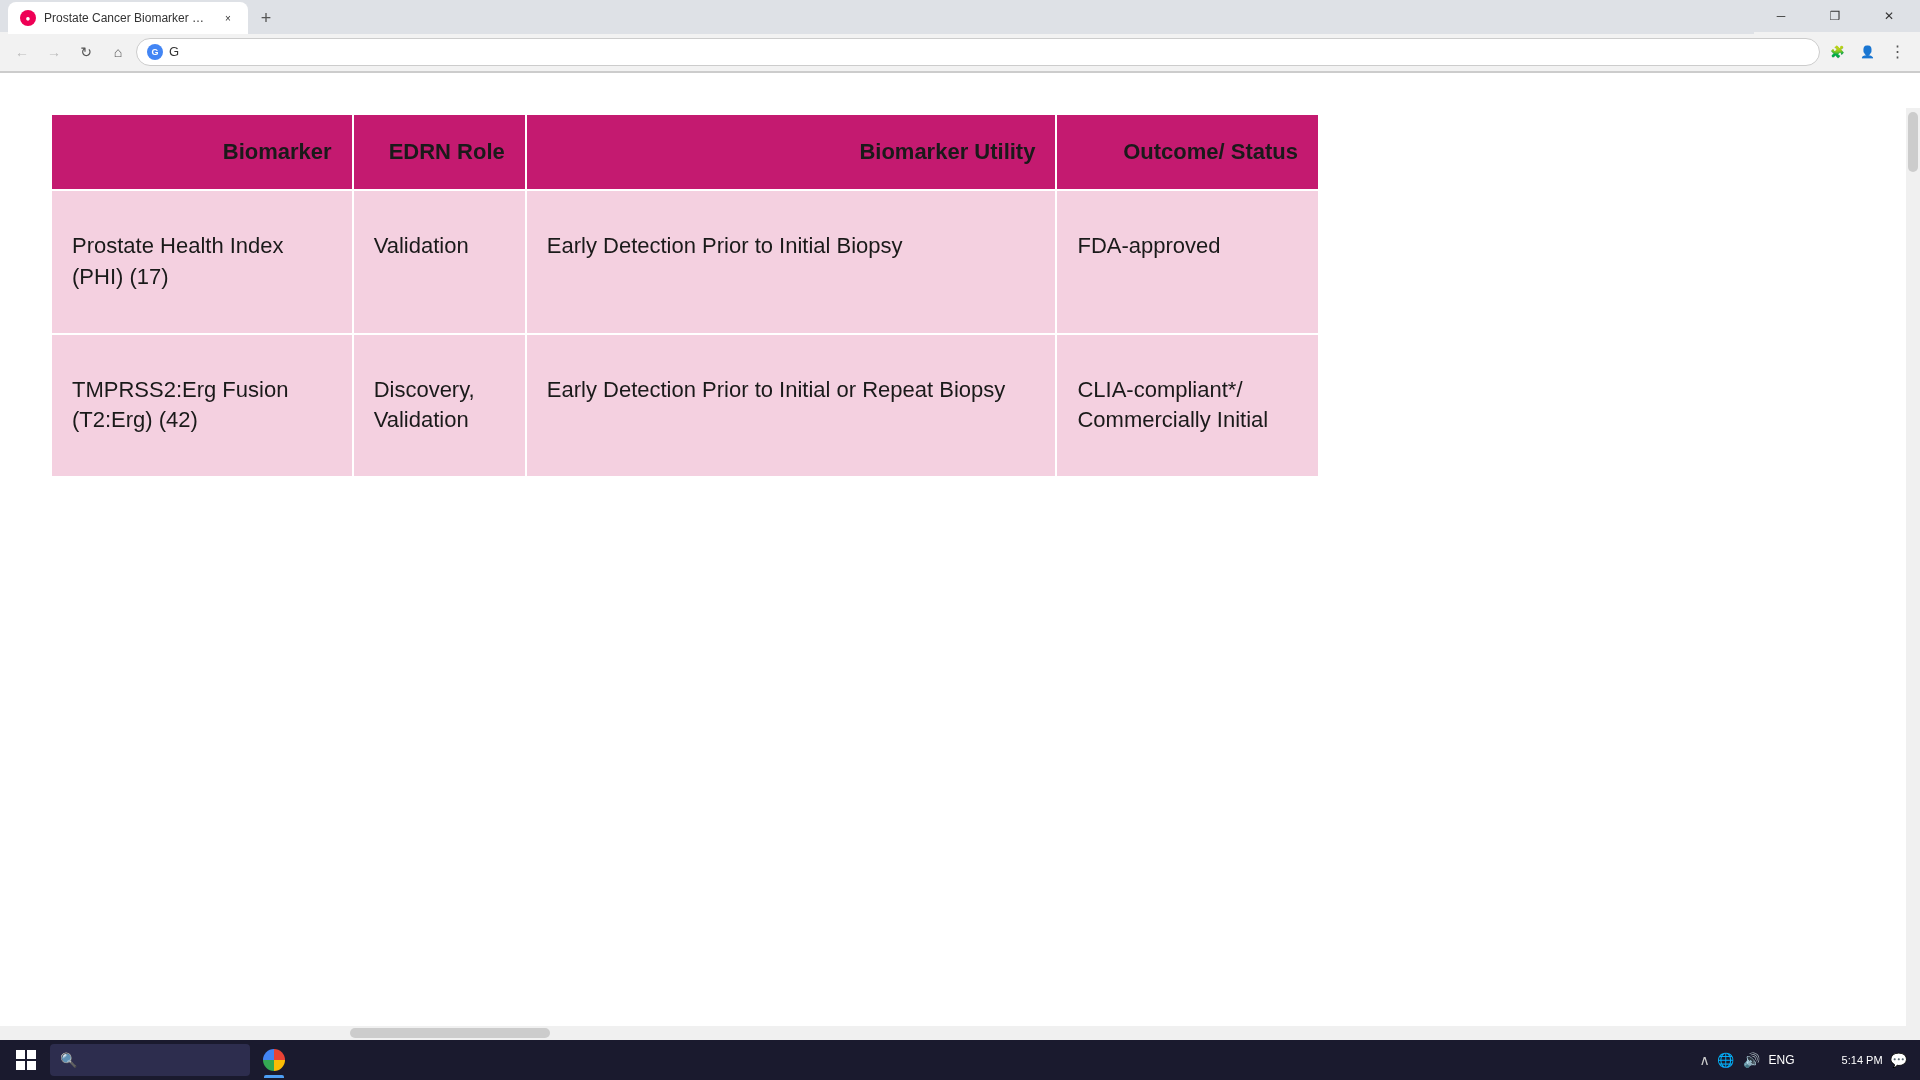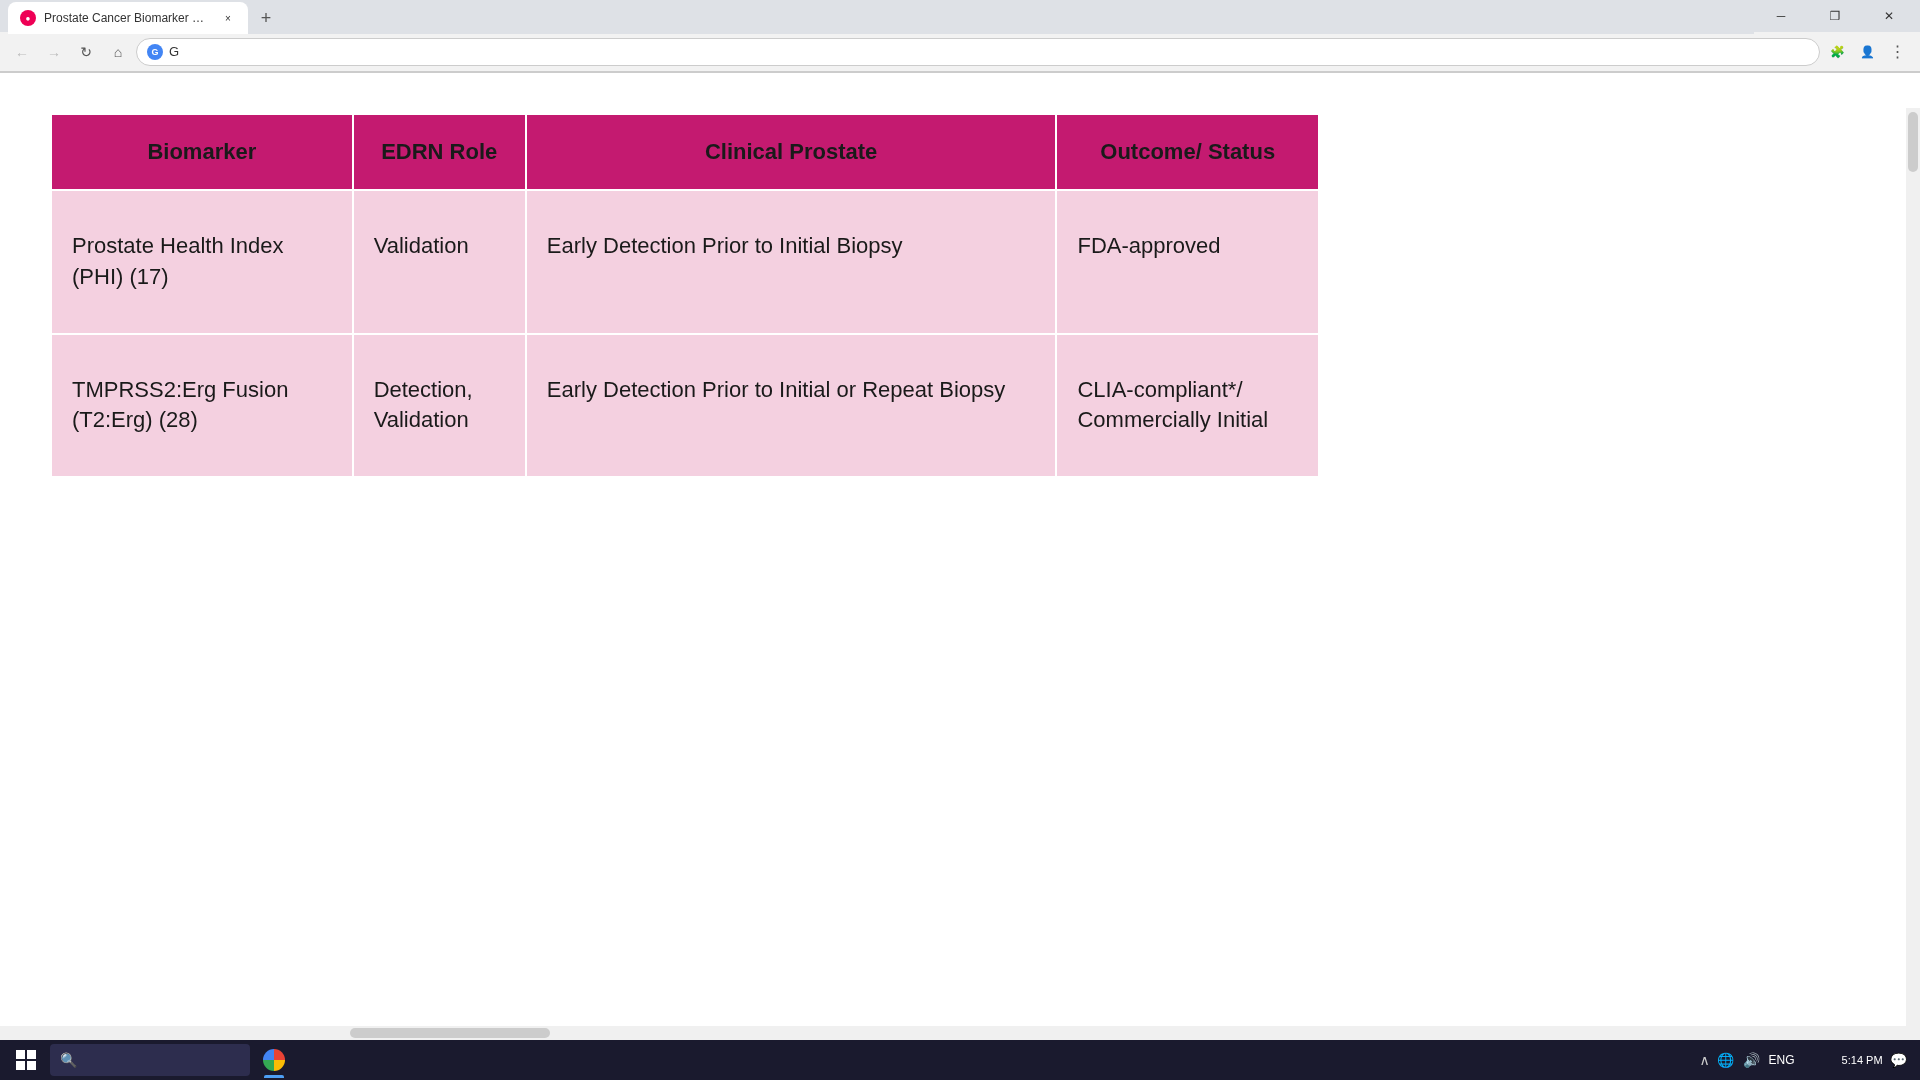--- a/index.html
+++ b/index.html
@@ -193,21 +193,21 @@
       width: 1270px;
       border-collapse: collapse;
       font-size: 22px;
     }
 
     .data-table th {
       background: #c41a70;
       color: #1a1a1a;
       font-weight: 700;
       padding: 24px 20px;
-      text-align: center;
+      text-align: right;
       border: 2px solid #fff;
       vertical-align: top;
     }
 
     .data-table td {
       background: #f4d0e0;
       color: #1a1a1a;
       font-weight: 400;
       padding: 40px 20px;
       vertical-align: top;
@@ -403,39 +403,39 @@
 </div>
 
 <div class="page-content">
   <table class="data-table">
     <thead>
       <tr>
         <th class="col-biomarker">Biomarker</th>
         <th class="col-edrn">
           <span>EDRN Role</span>
         </th>
-        <th class="col-clinical">Clinical Prostate</th>
+        <th class="col-clinical">Biomarker Utility</th>
         <th class="col-outcome">
           <span>Outcome/ Status</span>
         </th>
       </tr>
     </thead>
     <tbody>
 
       <tr>
         <td class="col-biomarker">Prostate Health Index (PHI) (17)</td>
         <td class="col-edrn">Validation</td>
         <td class="col-clinical">Early Detection Prior to Initial Biopsy</td>
         <td class="col-outcome">FDA-approved</td>
       </tr>
 
 
       <tr>
-        <td class="col-biomarker">TMPRSS2:Erg Fusion (T2:Erg) (28)</td>
-        <td class="col-edrn">Detection, Validation</td>
+        <td class="col-biomarker">TMPRSS2:Erg Fusion (T2:Erg) (42)</td>
+        <td class="col-edrn">Discovery, Validation</td>
         <td class="col-clinical">Early Detection Prior to Initial or Repeat Biopsy</td>
         <td class="col-outcome">CLIA-compliant*/ Commercially Initial</td>
       </tr>
     </tbody>
   </table>
 </div>
 
 <div class="right-scrollbar">
   <div class="scrollbar-thumb"></div>
 </div>

